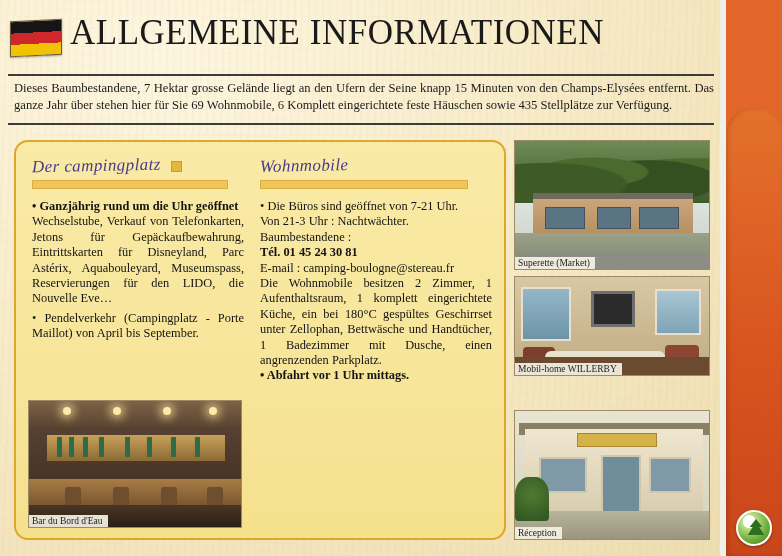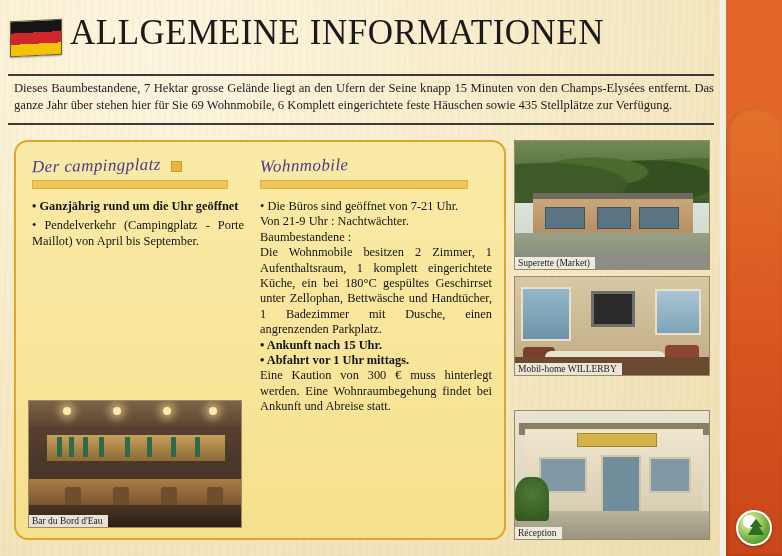--- a/index.html
+++ b/index.html
@@ -210,38 +210,39 @@
 
     <div class="col-left">
       <div>
         <span class="hand">Der campingplatz</span>
         <span class="sqr"></span>
       </div>
       <div class="underline-bar ul-left"></div>
 
       <div class="body-txt">
         <p><b>• Ganzjährig rund um die Uhr geöffnet</b></p>
+        <p><span>Wechselstube, Verkauf von Telefonkarten, Jetons für Gepäckaufbewahrung, Eintrittskarten für Disneyland, Parc Astérix, Aquabouleyard, Museumspass, Reservierungen für den LIDO, die Nouvelle Eve…</span></p>
         <p style="margin-top:4px"><span>• Pendelverkehr (Campingplatz - Porte Maillot) von April bis September.</span></p>
       </div>
     </div>
 
     <div class="col-right">
       <div>
         <span class="hand hand2">Wohnmobile</span>
       </div>
       <div class="underline-bar ul-right"></div>
 
       <div class="body-txt">
         <p><span>• Die Büros sind geöffnet von 7-21 Uhr.</span></p>
-        <p><span>Von 21-9 Uhr : Nachtwächter.</span></p>
+        <p><span>Von 21-3 Uhr : Nachtwächter.</span></p>
         <p><span>Baumbestandene :</span></p>
+        <p><b>Tél. 01 45 24 30 81</b></p>
+        <p><span>E-mail : camping-boulogne@stereau.fr</span></p>
         <p class="jf"><span>Die Wohnmobile besitzen 2 Zimmer, 1 Aufenthaltsraum, 1 komplett eingerichtete Küche, ein bei 180°C gespültes Geschirrset unter Zellophan, Bettwäsche und Handtücher, 1 Badezimmer mit Dusche, einen angrenzenden Parkplatz.</span></p>
-        <p><b>• Ankunft nach 15 Uhr.</b></p>
         <p><b>• Abfahrt vor 1 Uhr mittags.</b></p>
-        <p class="jf"><span>Eine Kaution von 300 € muss hinterlegt werden. Eine Wohnraumbegehung findet bei Ankunft und Abreise statt.</span></p>
       </div>
     </div>
   </div>
 
   <div class="photo p1">
     <div class="sky"></div>
     <div class="trees"></div>
     <div class="bldg"></div>
     <div class="win" style="left:30px; width:40px;"></div>
     <div class="win" style="left:82px; width:34px;"></div>

